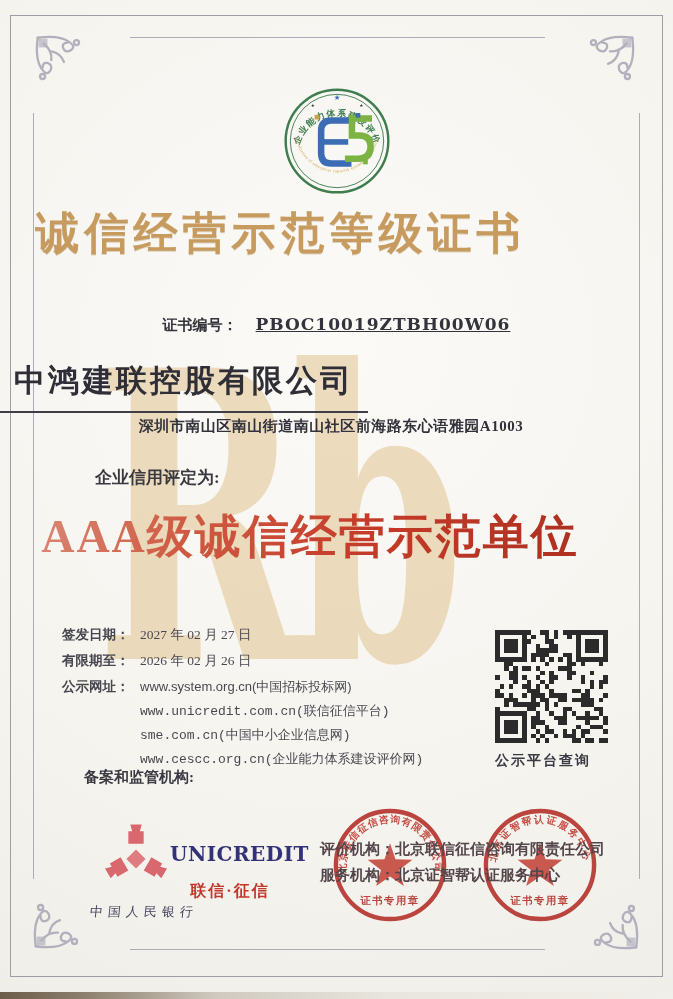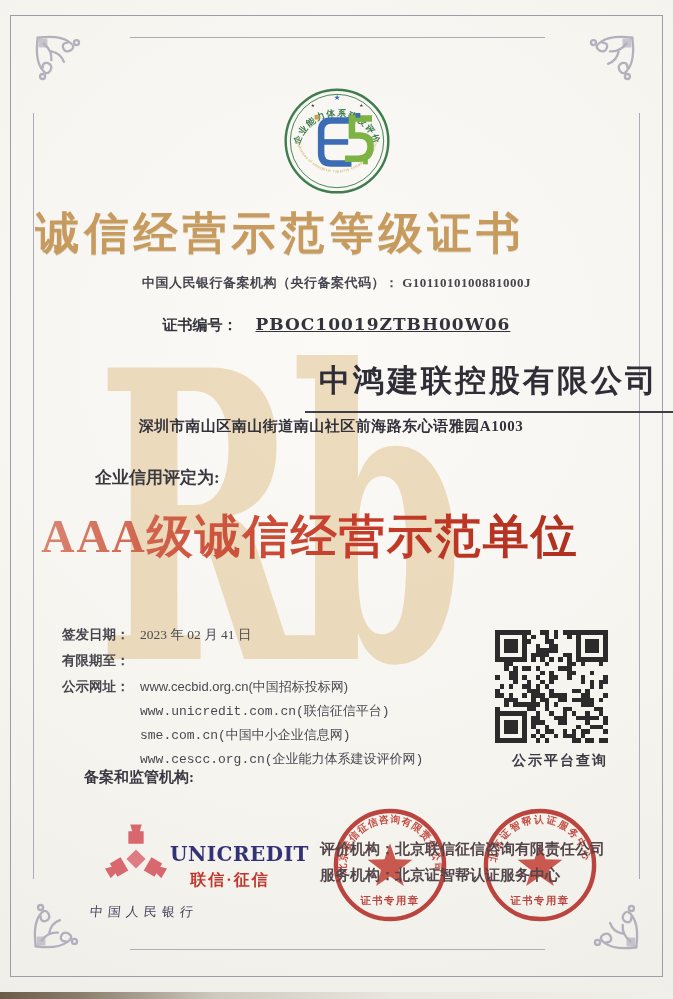--- a/index.html
+++ b/index.html
@@ -15,52 +15,52 @@
   
   .badge{position:absolute;left:281px;top:84px;width:112px;height:114px;z-index:2;}
   
   .title{position:absolute;left:0;top:204px;width:561px;text-align:center;font-size:44px;font-weight:700;
          color:#c79a5e;letter-spacing:5px;z-index:2;text-shadow:0 1px 0 rgba(140,100,40,.25);}
   .registry{position:absolute;left:0;top:274px;width:673px;text-align:center;font-size:13px;font-weight:600;
             color:#46464e;z-index:2;letter-spacing:.5px;}
   .certno{position:absolute;left:0;top:314px;width:673px;text-align:center;z-index:2;color:#33333b;}
   .certno .lbl{font-size:15px;font-weight:700;margin-right:14px;}
   .certno .val{font-size:17px;font-weight:700;letter-spacing:1px;font-family:"DejaVu Serif",serif;text-decoration:underline;}
-  .company-wrap{position:absolute;left:0;top:360px;width:673px;text-align:right;z-index:2;}
+  .company-wrap{position:absolute;left:0;top:360px;width:673px;text-align:left;z-index:2;}
   .company{display:inline-block;font-size:31px;font-weight:700;color:#2f2e36;letter-spacing:3px;
            border-bottom:2px solid #3f3e46;padding:0 14px 9px 14px;}
   .address{position:absolute;left:0;top:417px;width:662px;text-align:center;font-size:15px;font-weight:700;
            color:#33323a;z-index:2;letter-spacing:.5px;}
   .rating-label{position:absolute;left:95px;top:466px;font-size:17px;font-weight:700;color:#3a3940;z-index:2;}
   .rating-value{position:absolute;left:0;top:506px;width:620px;text-align:center;font-size:46px;font-weight:800;
         letter-spacing:2px;z-index:2;color:#c43a28;
         background:linear-gradient(105deg,#dd9383 0%,#cf5a42 30%,#c43a28 60%,#a92e1e 100%);
         -webkit-background-clip:text;background-clip:text;-webkit-text-fill-color:transparent;}
   
   .watermark{position:absolute;left:96px;top:318px;font-family:"DejaVu Serif",serif;font-size:400px;line-height:1;
              font-weight:700;color:#dfbe85;opacity:.5;z-index:0;transform:scaleX(.62);transform-origin:left top;
              letter-spacing:-18px;user-select:none;}
   
   .details{position:absolute;left:62px;top:622px;z-index:2;font-size:13.5px;color:#4a4950;}
   .drow{display:flex;line-height:26px;align-items:center;}
   .dlabel{width:78px;font-weight:700;color:#47464e;flex:none;}
   .dsites{margin-left:78px;line-height:24px;font-family:Liberation Mono, monospace;font-size:13px;}
   .dsite0{font-family:"Liberation Sans",sans-serif;font-size:13px;}
   
-  .qr-block{position:absolute;left:495px;top:630px;width:113px;z-index:2;text-align:right;}
+  .qr-block{position:absolute;left:495px;top:630px;width:113px;z-index:2;text-align:left;}
   .qr{width:113px;height:113px;display:block;}
   .qr-caption{margin-top:9px;font-size:14px;font-weight:700;color:#3a3a42;letter-spacing:2px;}
   
   .footer-label{position:absolute;left:84px;top:768px;font-size:15px;font-weight:700;color:#3b3a42;z-index:2;}
   .pboc{position:absolute;left:92px;top:820px;width:88px;height:80px;z-index:2;}
   .pboc-caption{position:absolute;left:74px;top:903px;width:140px;text-align:center;font-size:13px;color:#44435c;
                 letter-spacing:5px;z-index:2;transform:skewX(-6deg);}
   .unicredit{position:absolute;left:170px;top:842px;width:120px;text-align:center;z-index:2;}
   .unicredit .en{font-size:20px;font-weight:800;color:#333277;letter-spacing:.5px;font-family:"DejaVu Serif",serif;}
-  .unicredit .cn{margin-top:4px;font-size:16px;font-weight:700;color:#c2372c;letter-spacing:2px;}
+  .unicredit .cn{margin-top:15px;font-size:16px;font-weight:700;color:#c2372c;letter-spacing:2px;}
   .inst{position:absolute;left:320px;top:836px;z-index:4;font-size:15px;font-weight:700;color:#53454a;line-height:26px;}
   .seal{position:absolute;width:118px;height:118px;z-index:3;opacity:.9;}
   .seal1{left:331px;top:806px;}
   .seal2{left:481px;top:806px;}
   .page-edge{position:absolute;left:0;bottom:0;width:100%;height:7px;z-index:5;
              background:linear-gradient(90deg,#6b5c49 0%,#8a7d6b 12%,#cfc9bf 32%,#e9e6df 58%,#f1efe9 100%);}
 </style>
 </head>
 <body>
 
@@ -137,48 +137,45 @@
       <path d="M76,38 H54 q-11,0 -11,11 v24 q0,11 11,11 h18" stroke="#3b6cb4" stroke-width="7"></path>
       <path d="M45,61 h24" stroke="#3b6cb4" stroke-width="6"></path>
       <path d="M94,36 H76 V54 H84 q12,0 12,12 q0,13 -13,13 H72" stroke="#7cb342" stroke-width="7"></path>
     </g>
     <rect x="36" y="32" width="5" height="5" fill="#c9a24b"></rect>
     <rect x="80" y="30" width="5" height="5" fill="#3b6cb4"></rect>
     <rect x="88" y="80" width="5" height="5" fill="#7cb342"></rect>
   </svg>
 
   <div class="title">诚信经营示范等级证书</div>
-  <div class="registry">
-    <span>中国人民银行备案机构（央行备案代码）：</span>
-    <span>G1011010100881000J</span>
-  </div>
   <div class="certno">
     <span class="lbl">证书编号：</span>
     <span class="val">PBOC10019ZTBH00W06</span>
   </div>
 
   <div class="company-wrap">
     <span class="company">中鸿建联控股有限公司</span>
   </div>
   <div class="address">深圳市南山区南山街道南山社区前海路东心语雅园A1003</div>
 
   <div class="rating-label">企业信用评定为:</div>
   <div class="rating-value">AAA级诚信经营示范单位</div>
 
   <div class="details">
     <div class="drow">
       <span class="dlabel">签发日期：</span>
-      <span>2023 年 02 月 41 日</span>
+      <span>2027 年 02 月 27 日</span>
     </div>
     <div class="drow">
       <span class="dlabel">有限期至：</span>
+      <span>2026 年 02 月 26 日</span>
     </div>
     <div class="drow">
       <span class="dlabel">公示网址：</span>
-      <span class="dsite0">www.cecbid.org.cn(中国招标投标网)</span>
+      <span class="dsite0">www.system.org.cn(中国招标投标网)</span>
     </div>
     <div class="dsites">www.unicredit.com.cn(联信征信平台)</div>
     <div class="dsites">sme.com.cn(中国中小企业信息网)</div>
     <div class="dsites">www.cescc.org.cn(企业能力体系建设评价网)</div>
   </div>
 
   <div class="qr-block">
     <svg class="qr" viewBox="0 0 25 25" shape-rendering="crispEdges">
         <rect x="0" y="0" width="1" height="1" fill="#2b2b2b"></rect>
         <rect x="1" y="0" width="1" height="1" fill="#2b2b2b"></rect>

